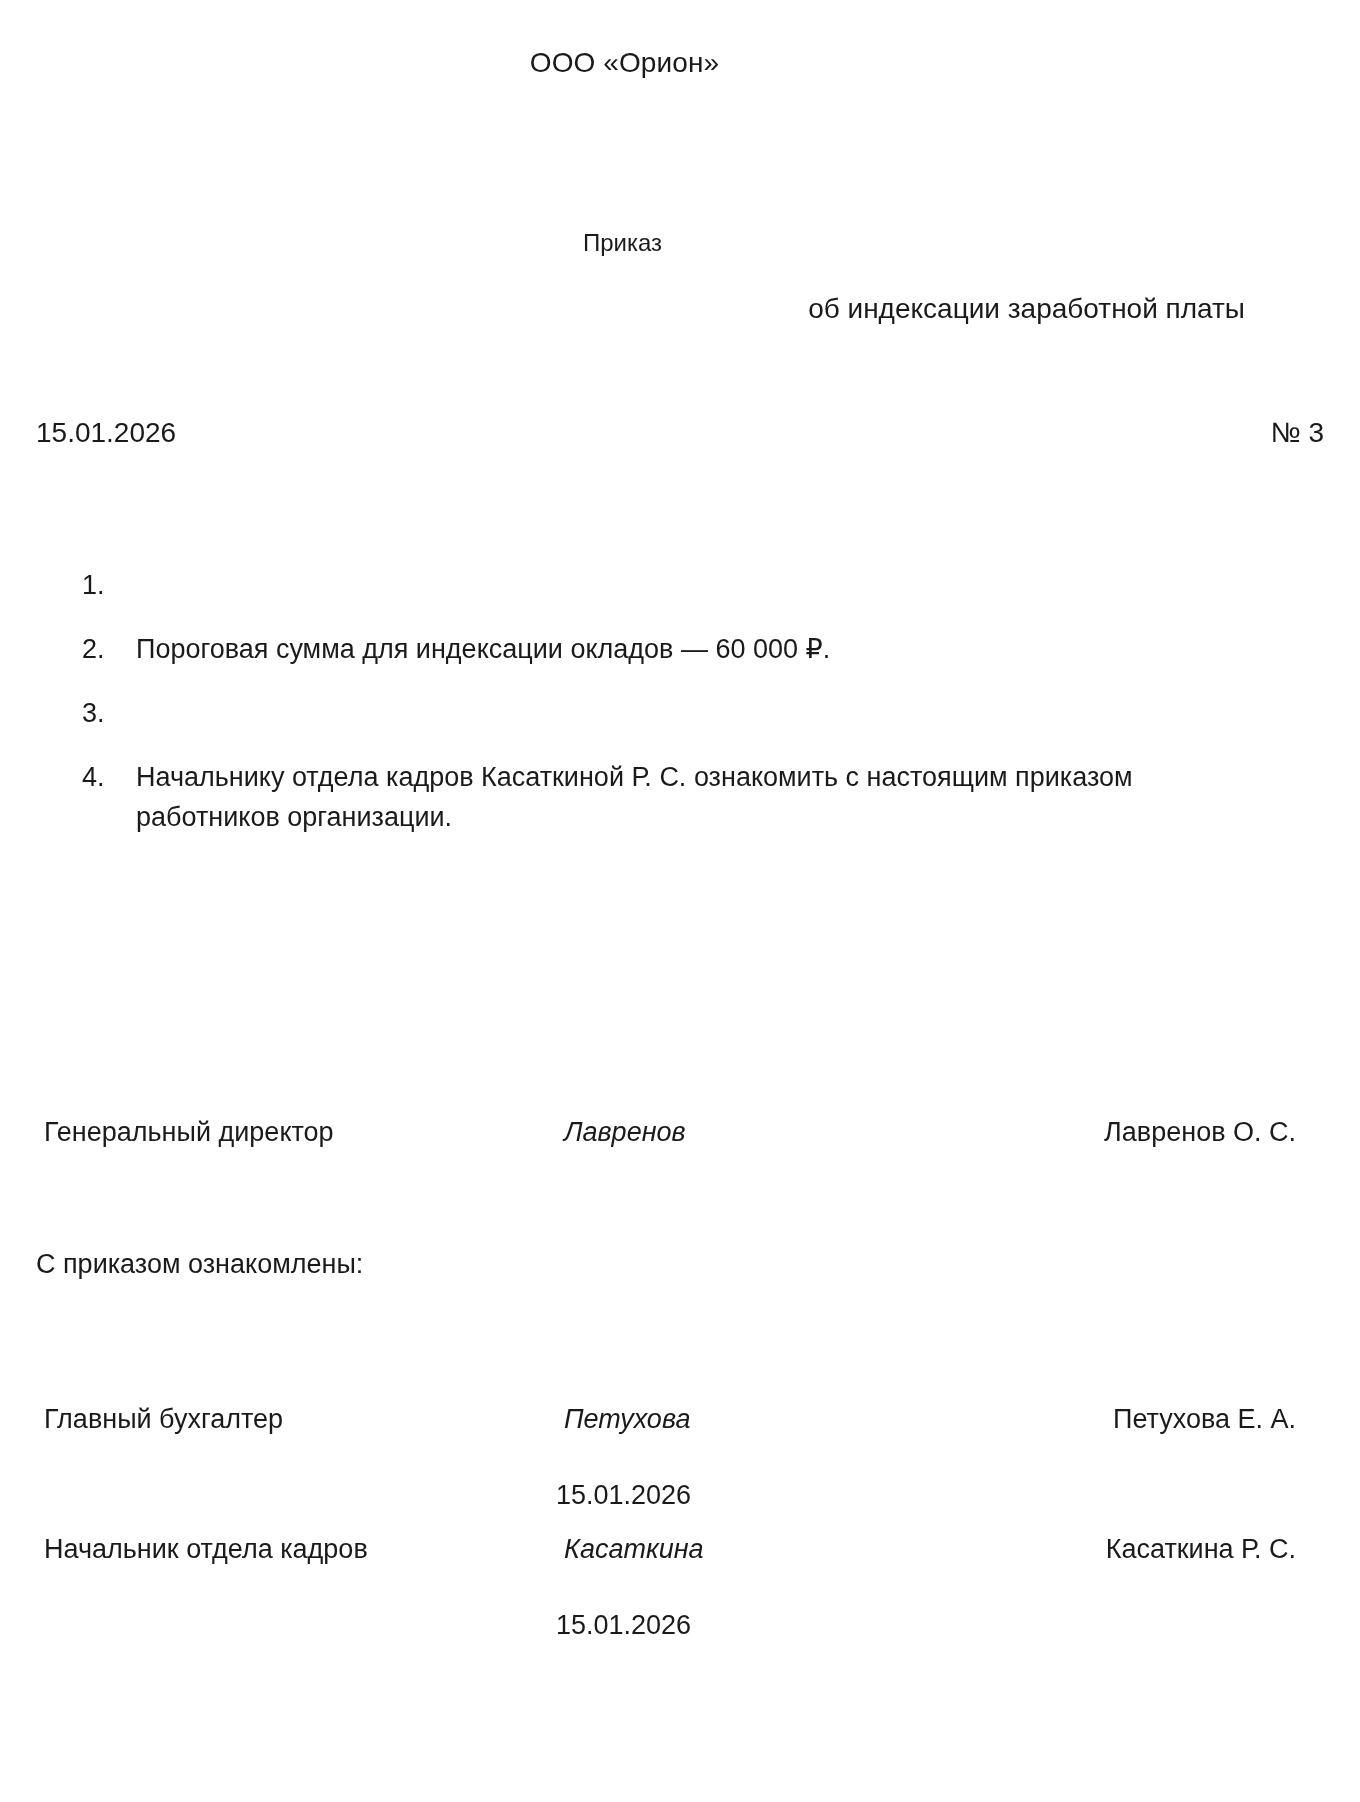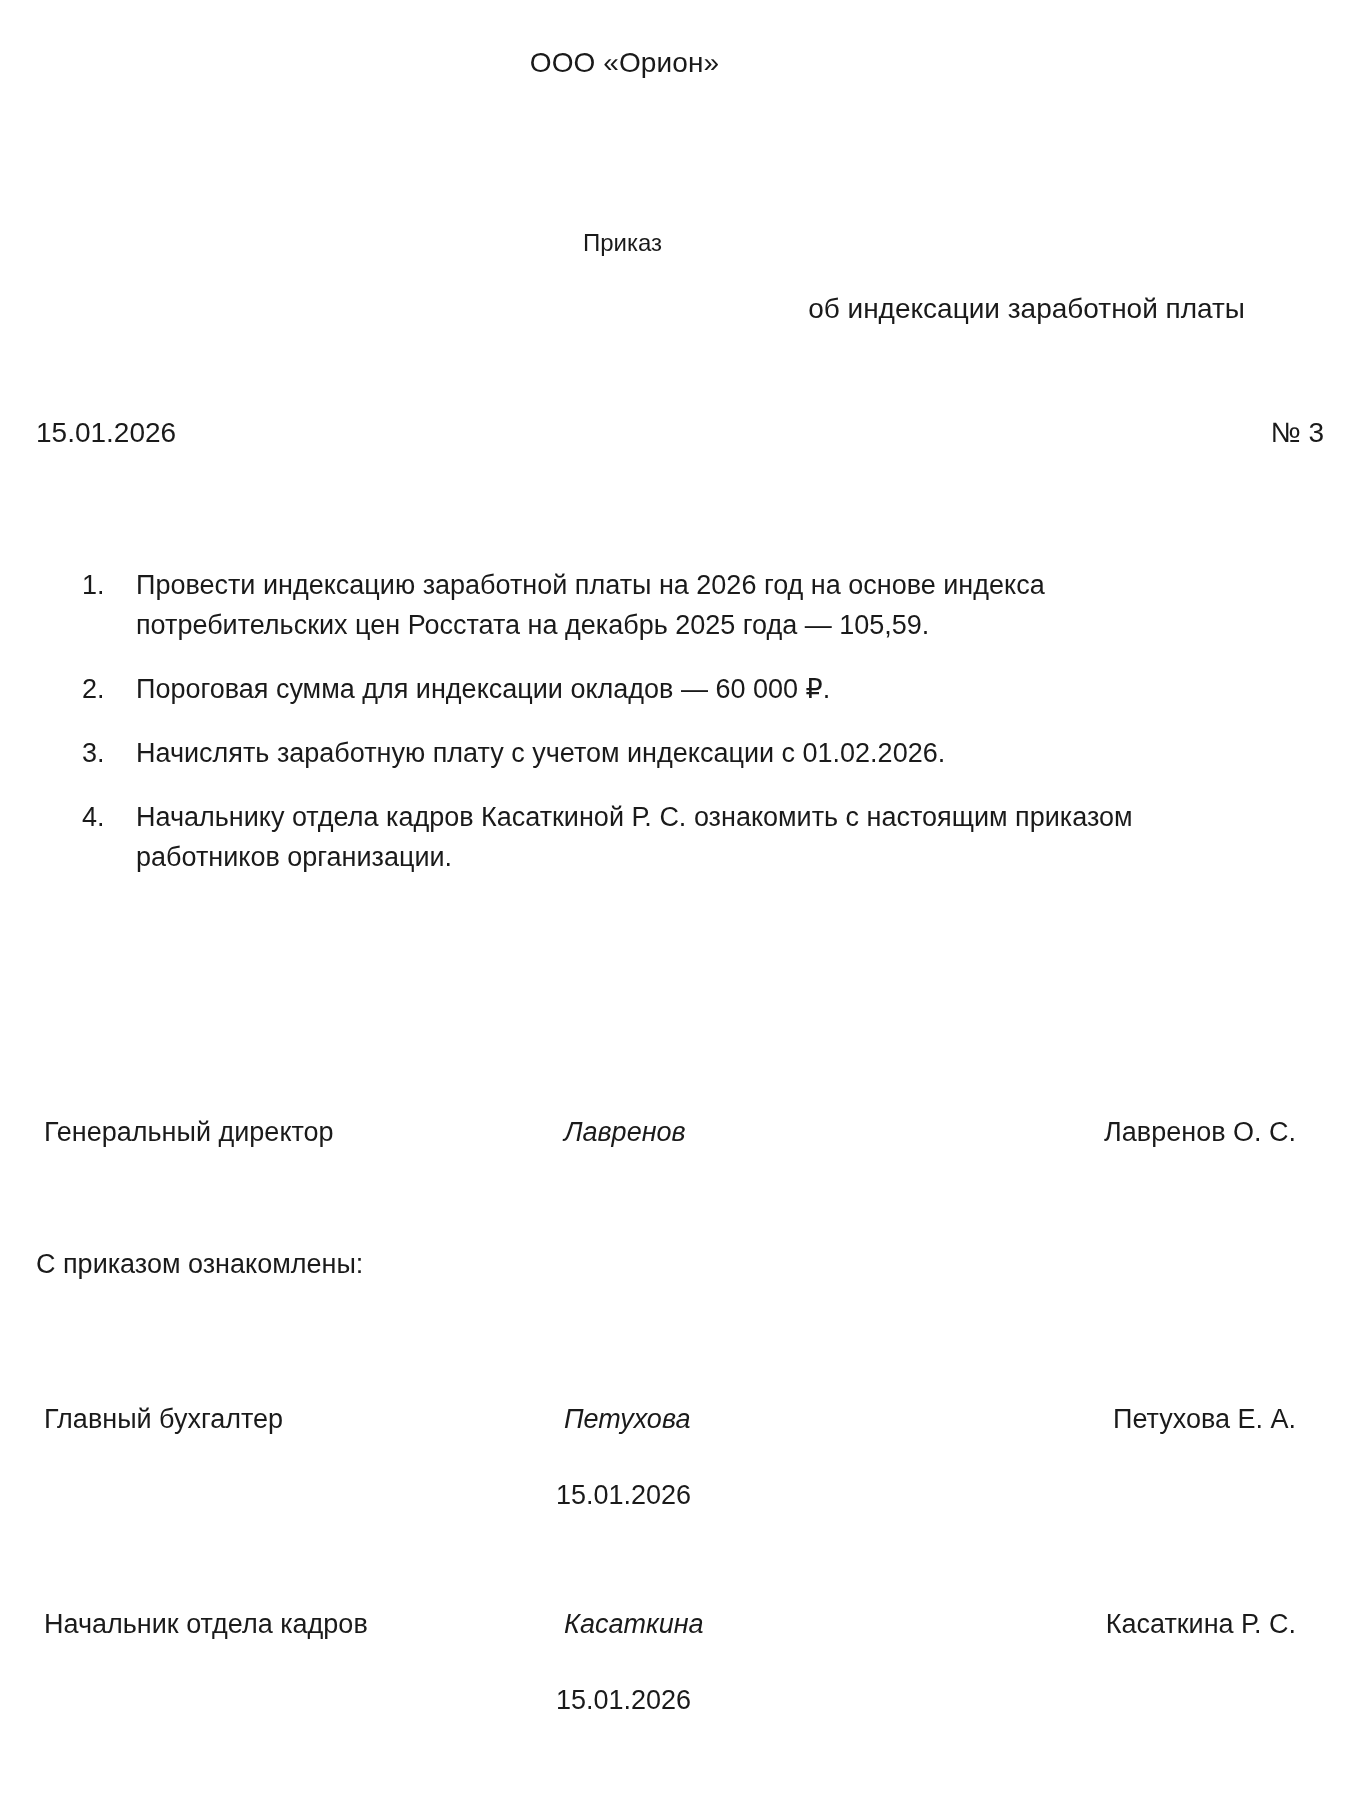--- a/index.html
+++ b/index.html
@@ -154,50 +154,48 @@
     position: absolute;
     left: 36px;
     top: 1245px;
     font-size: 27px;
     line-height: 38px;
     text-align: center;
   }
 
   .block-director { top: 1113px; }
   .block-accountant { top: 1400px; }
-  .block-hr { top: 1605px; }
+  .block-hr { top: 1530px; }
 </style>
 </head>
 <body>
 
 <div class="page">
 
   <div class="org-name">ООО «Орион»</div>
 
   <div class="doc-title">Приказ</div>
 
   <div class="doc-subtitle">об индексации заработной платы</div>
 
   <div class="meta-row">
     <span class="meta-date">15.01.2026</span>
     <span class="meta-number">№ 3</span>
   </div>
 
   <ol class="order-list">
     <li class="order-item">
       <span class="order-marker">1.</span>
-      <span class="order-text">Провести индексацию заработной платы на 2026 год на основе индекса потребительских цен Росстата на декабрь 2025 года — 105,59.</span>
     </li>
     <li class="order-item">
       <span class="order-marker">2.</span>
       <span class="order-text">Пороговая сумма для индексации окладов — 60 000 ₽.</span>
     </li>
     <li class="order-item">
       <span class="order-marker">3.</span>
-      <span class="order-text">Начислять заработную плату с учетом индексации с 01.02.2026.</span>
     </li>
     <li class="order-item">
       <span class="order-marker">4.</span>
       <span class="order-text">Начальнику отдела кадров Касаткиной Р. С. ознакомить с настоящим приказом работников организации.</span>
     </li>
   </ol>
 
   <div class="sig-block block-director">
     <div class="sig-row">
       <span class="sig-role">Генеральный директор</span>

